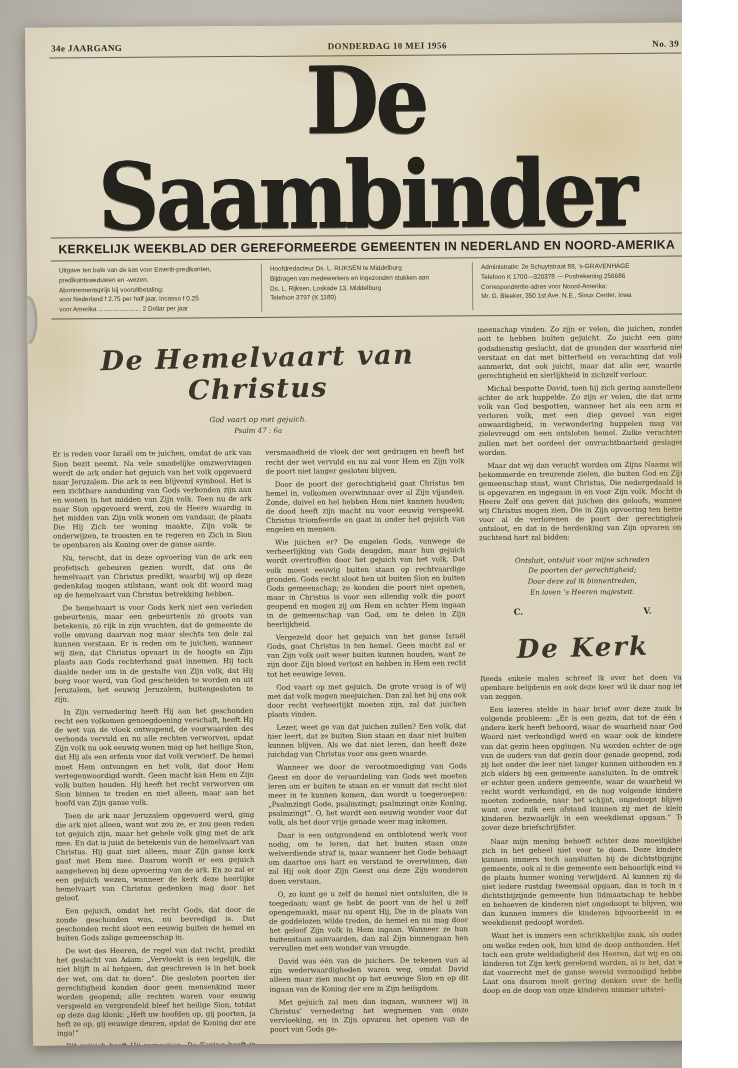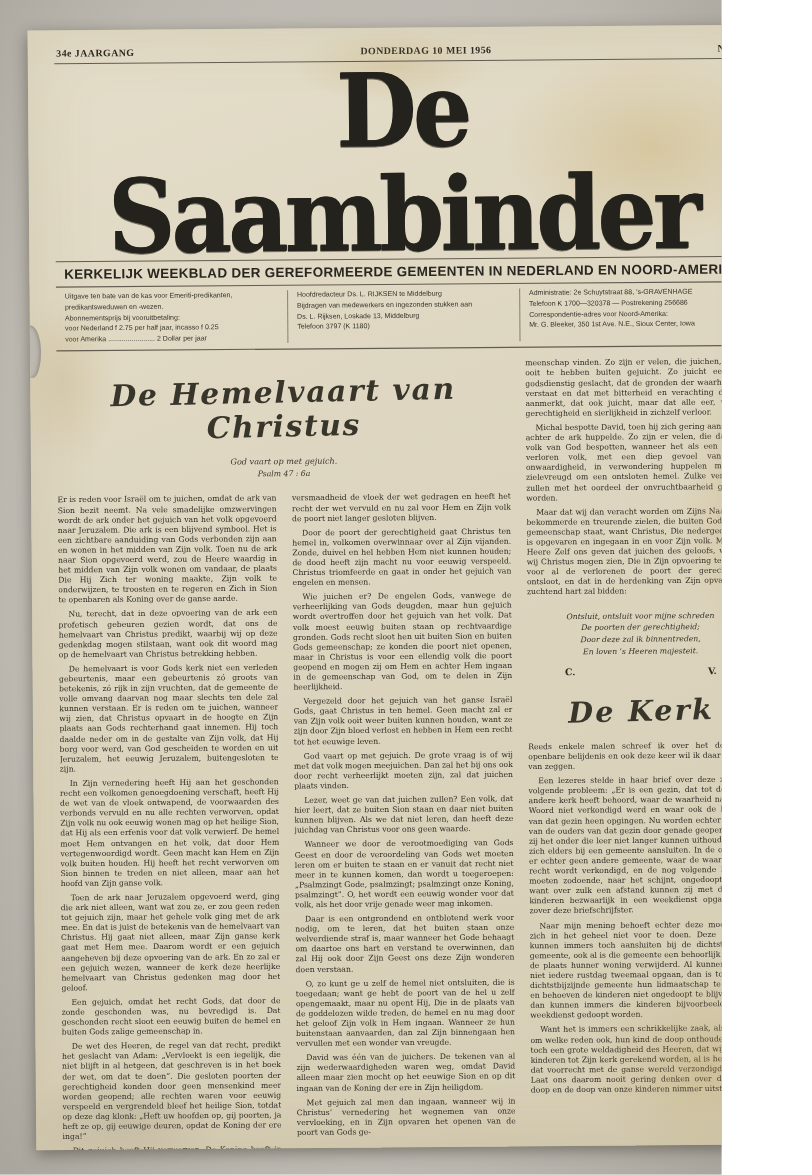--- a/index.html
+++ b/index.html
@@ -2,21 +2,21 @@
 <html style="--bg: #bdb9b1; --paper: #ddd6c1; --ink: #2c2a23;"><head>
 <meta charset="utf-8">
 <style>
   :root{
     --bg:#bdb9b1; --paper:#ddd6c1; --ink:#2c2a23; --rule:#4b473c;
   }
   html,body{margin:0;padding:0;}
   body{width:738px;height:1068px;overflow:hidden;font-family:"DejaVu Serif",serif;}
   .stage{position:relative;width:656px;height:1068px;
     background:radial-gradient(ellipse at 50% 45%, #cdc9c2 0%, #bcb8b0 70%, #a9a59d 100%);
-    overflow:hidden;}
+    overflow:hidden;padding-left:26px;}
   .paper{position:absolute;left:29px;top:25px;width:680px;height:1018px;box-sizing:border-box;
     padding:14px 24px 18px 24px;
     background:linear-gradient(160deg,#e4ddc9 0%,#ddd5bf 45%,#d6cdb4 100%);
     box-shadow:0 4px 14px rgba(40,35,25,0.45), inset 0 0 60px rgba(130,105,60,0.15);
     transform:rotate(-0.45deg);
     color:var(--ink); overflow:hidden;}
   .stain{position:absolute;pointer-events:none;border-radius:50%;}
   .stain.s1{left:430px;top:20px;width:270px;height:180px;background:radial-gradient(ellipse at center, rgba(190,158,78,0.30), rgba(190,158,78,0) 70%);}
   .stain.s2{left:590px;top:300px;width:140px;height:280px;background:radial-gradient(ellipse at center, rgba(185,152,72,0.22), rgba(185,152,72,0) 70%);}
   .stain.s3{left:500px;top:850px;width:220px;height:190px;background:radial-gradient(ellipse at center, rgba(178,148,70,0.26), rgba(178,148,70,0) 70%);}

